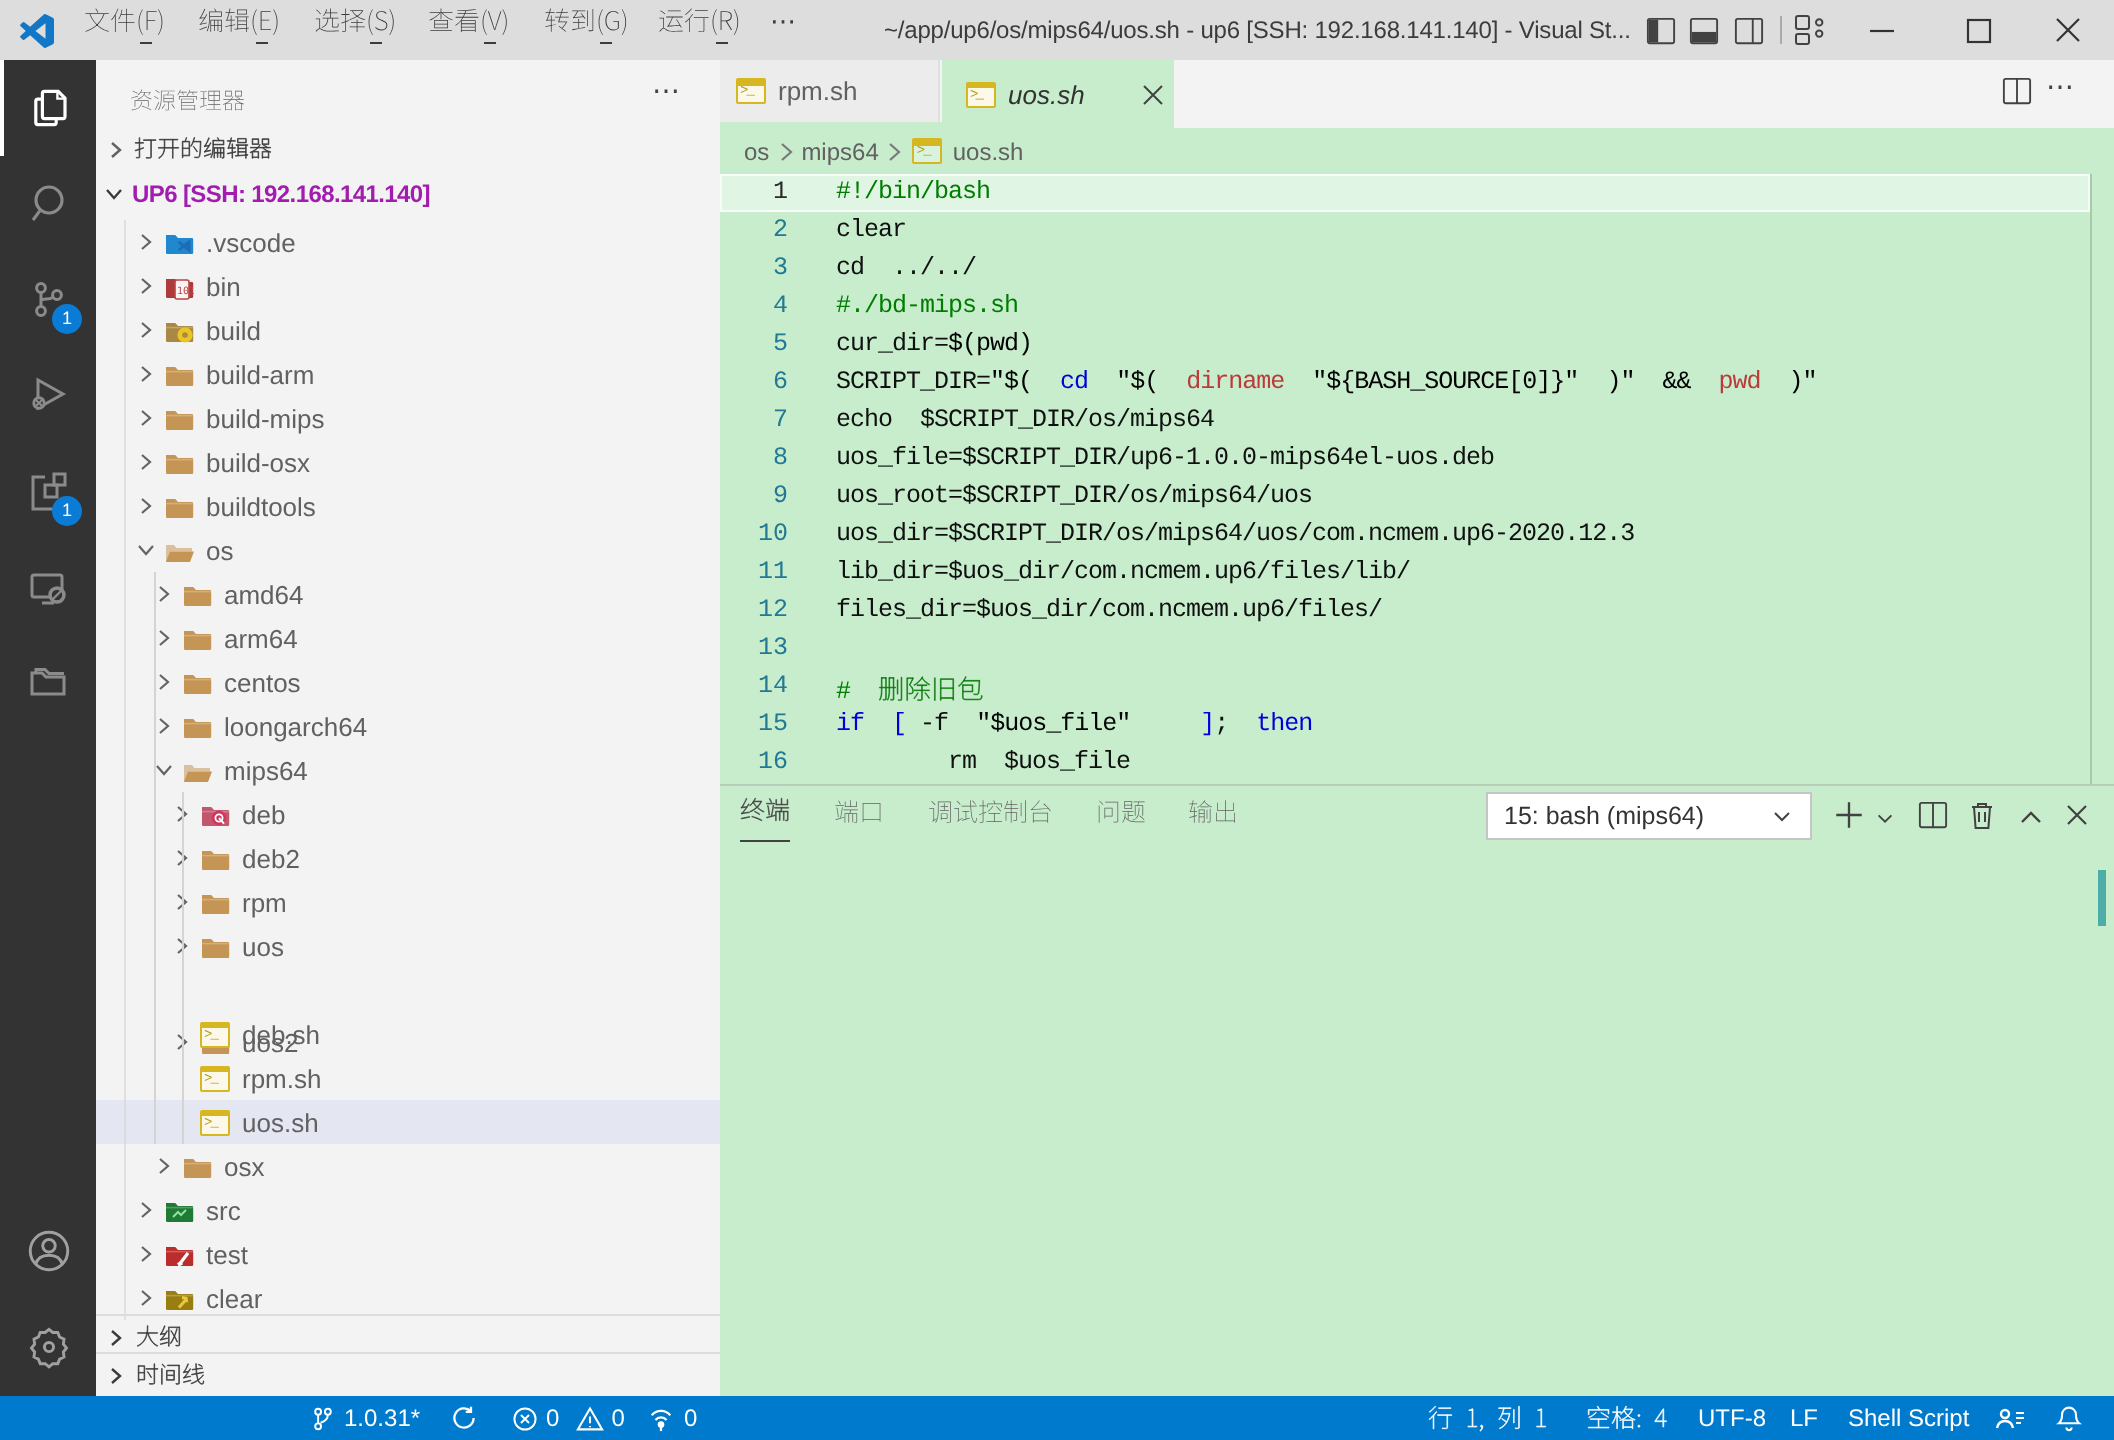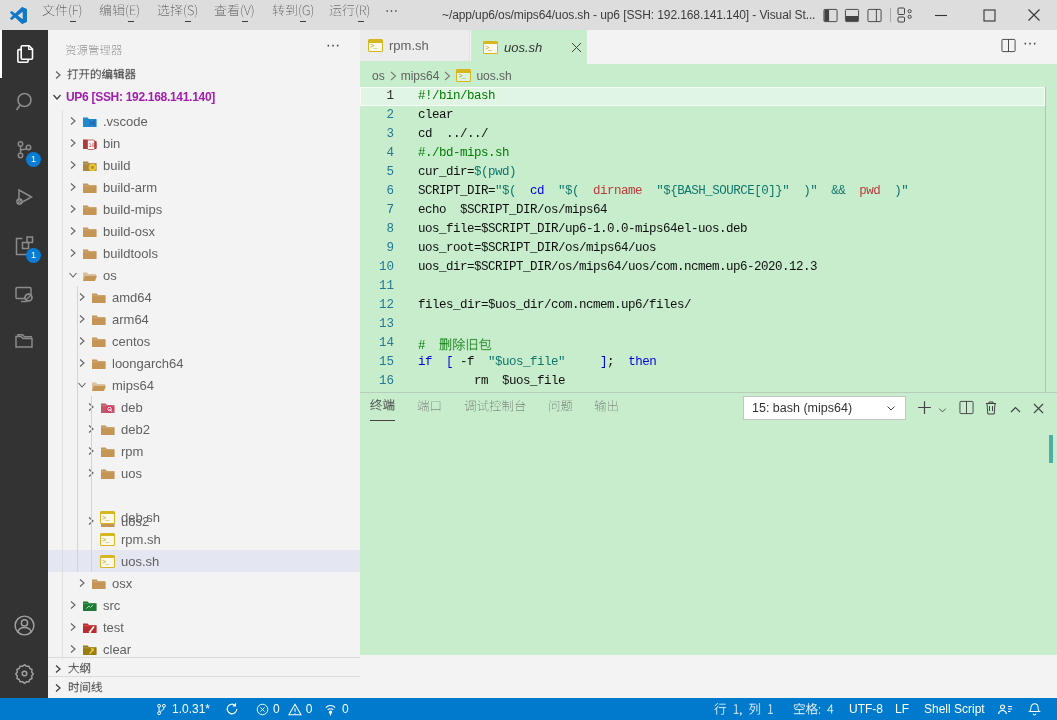--- a/index.html
+++ b/index.html
@@ -26,23 +26,23 @@
 .secthead{position:absolute;left:0;width:312px;height:22px;display:flex;align-items:center;border-top:1px solid #dcdcdc;font-weight:bold;color:#3b3b3b}
 
 #editor{position:absolute;left:360px;top:30px;width:697px;height:362px;background:#c7edcc;}
 #tabstrip{position:absolute;left:0;top:0;width:697px;height:34px;background:#f3f3f3}
 .tab{position:absolute;top:0;height:31px;display:flex;align-items:center;font-size:13px}
 #breadcrumb{position:absolute;left:0;top:34px;width:697px;height:23px;display:flex;align-items:center;font-size:12px;color:#616161}
 #code{position:absolute;left:0;top:57px;width:697px;height:305px;font-family:"Liberation Mono",monospace;font-size:12.5px;letter-spacing:-0.5px;line-height:19px;white-space:pre;color:#101010}
 .ln{position:absolute;left:0;width:34px;text-align:right;color:#237893;letter-spacing:0}
 .cl{position:absolute;left:58px}
 .curline{position:absolute;left:0;top:0;width:685px;height:19px;background:rgba(255,255,255,0.45);border:1px solid rgba(255,255,255,0.7)}
-.grn{color:#007d00}.blu{color:#0000dd}.red{color:#0f766e}.crm{color:#bc3a3a}
-
-#panel{position:absolute;left:360px;top:392px;width:697px;height:263px;background:#c7edcc;border-top:1px solid #b7ccb9}
+.grn{color:#007d00}.blu{color:#0000dd}.red{color:#000000}.crm{color:#bc3a3a}
+
+#panel{position:absolute;left:360px;top:392px;width:697px;height:306px;background:#c7edcc;border-top:1px solid #b7ccb9}
 .ptab{position:absolute;top:0;height:29px;display:flex;align-items:center}
 #term{position:absolute;left:0;top:33px;width:697px;font-family:"Liberation Mono",monospace;font-size:11px;letter-spacing:-0.1px;line-height:17.5px;white-space:pre;color:#111}
 .tg{color:#1d9022;font-weight:bold}.tb{color:#2140c8;font-weight:bold}
 #redbox{border:2px solid #d14b42;border-radius:4px;padding:2px 3px 3px 5px;margin-left:12px}
 #blockcur{background:#1c1c1c;display:inline-block;width:9px;height:16px;vertical-align:-3px;margin-left:2px}
 
 #statusbar{position:absolute;left:0;top:698px;width:1057px;height:22px;background:#007acc;color:#fff;font-size:12px}
 #remote{position:absolute;left:0;top:0;height:22px;background:#16825d;display:flex;align-items:center;padding:0 10px 0 6px;gap:5px}
 .sitem{position:absolute;top:0;height:22px;display:flex;align-items:center;gap:4px;white-space:nowrap}
 </style></head>
@@ -567,21 +567,21 @@
     <div class="ln" style="top:0;color:#2a2a2a">1</div><div class="cl grn" style="top:0">#!/bin/bash</div>
     <div class="ln" style="top:19px">2</div><div class="cl" style="top:19px">clear</div>
     <div class="ln" style="top:38px">3</div><div class="cl" style="top:38px">cd  ../../</div>
     <div class="ln" style="top:57px">4</div><div class="cl grn" style="top:57px">#./bd-mips.sh</div>
     <div class="ln" style="top:76px">5</div><div class="cl" style="top:76px">cur_dir=<span class="red">$(pwd)</span></div>
     <div class="ln" style="top:95px">6</div><div class="cl" style="top:95px">SCRIPT_DIR=<span class="red">"$(</span>  <span class="blu">cd</span>  <span class="red">"$(</span>  <span class="crm">dirname</span>  <span class="red">"${BASH_SOURCE[0]}"</span>  <span class="red">)"</span>  <span class="red">&amp;&amp;</span>  <span class="crm">pwd</span>  <span class="red">)"</span></div>
     <div class="ln" style="top:114px">7</div><div class="cl" style="top:114px">echo  $SCRIPT_DIR/os/mips64</div>
     <div class="ln" style="top:133px">8</div><div class="cl" style="top:133px">uos_file=$SCRIPT_DIR/up6-1.0.0-mips64el-uos.deb</div>
     <div class="ln" style="top:152px">9</div><div class="cl" style="top:152px">uos_root=$SCRIPT_DIR/os/mips64/uos</div>
     <div class="ln" style="top:171px">10</div><div class="cl" style="top:171px">uos_dir=$SCRIPT_DIR/os/mips64/uos/com.ncmem.up6-2020.12.3</div>
-    <div class="ln" style="top:190px">11</div>
+    <div class="ln" style="top:190px">11</div><div class="cl" style="top:190px">lib_dir=$uos_dir/com.ncmem.up6/files/lib/</div>
     <div class="ln" style="top:209px">12</div><div class="cl" style="top:209px">files_dir=$uos_dir/com.ncmem.up6/files/</div>
     <div class="ln" style="top:228px">13</div>
     <div class="ln" style="top:247px">14</div><div class="cl grn" style="top:247px">#&nbsp;&nbsp;<span style="display:inline-block;vertical-align:-4px"><svg class="g-cmt14" width="52.8" height="19.1" viewBox="0 0 52.800 19.114" xmlns="http://www.w3.org/2000/svg">
               <path d="M9.5832 5.913599999999999H9.9792V13.081199999999999H9.5832ZM11.5236 4.580399999999999H11.919599999999999V15.642Q11.919599999999999 15.8928 11.8338 16.011599999999998Q11.748 16.130399999999998 11.5764 16.169999999999998Q11.4048 16.2228 11.0748 16.235999999999997Q10.7448 16.2492 10.1772 16.2492Q10.164 16.1832 10.117799999999999 16.070999999999998Q10.0716 15.9588 10.0188 15.8796Q10.494 15.8928 10.8438 15.886199999999999Q11.1936 15.8796 11.2992 15.8796Q11.418 15.866399999999999 11.4708 15.8202Q11.5236 15.774 11.5236 15.642ZM1.7556 4.751999999999999H4.0392V5.148H1.7556ZM1.6368 4.751999999999999H2.0196V10.678799999999999Q2.0196 11.5368 1.9536 12.5268Q1.8876 13.5168 1.6632 14.4672Q1.4388 15.4176 0.9636 16.169999999999998Q0.9372 16.130399999999998 0.8778 16.0842Q0.8184 16.038 0.7524 15.9984Q0.6864 15.9588 0.6335999999999999 15.9324Q1.0956 15.1932 1.3068 14.2956Q1.518 13.398 1.5774 12.4542Q1.6368 11.510399999999999 1.6368 10.678799999999999ZM3.7752 4.751999999999999H4.1712V15.496799999999999Q4.1712 15.7212 4.098599999999999 15.84Q4.026 15.9588 3.8544 16.011599999999998Q3.696 16.0644 3.3792 16.077599999999997Q3.0624 16.090799999999998 2.5343999999999998 16.090799999999998Q2.5212 16.011599999999998 2.4749999999999996 15.899399999999998Q2.4288 15.787199999999999 2.3891999999999998 15.708Q2.8116 15.7212 3.1416 15.7146Q3.4716 15.708 3.5772 15.708Q3.6828 15.694799999999999 3.729 15.655199999999999Q3.7752 15.615599999999999 3.7752 15.496799999999999ZM5.5704 4.7652H7.8408V5.161199999999999H5.5704ZM5.4384 4.7652H5.8212V11.008799999999999Q5.8212 11.629199999999999 5.7882 12.322199999999999Q5.7552 13.0152 5.662800000000001 13.7016Q5.5704 14.388 5.372400000000001 15.0216Q5.1744 15.655199999999999 4.8576 16.169999999999998Q4.8312 16.130399999999998 4.7718 16.090799999999998Q4.7124 16.051199999999998 4.6530000000000005 16.011599999999998Q4.5936 15.972 4.5408 15.945599999999999Q4.8576 15.443999999999999 5.0358 14.8368Q5.214 14.2296 5.2998 13.5762Q5.3856 12.922799999999999 5.412 12.2694Q5.4384 11.616 5.4384 11.008799999999999ZM7.5767999999999995 4.7652H7.9728V15.51Q7.9728 15.734399999999999 7.9002 15.8532Q7.8276 15.972 7.656 16.0248Q7.4976 16.0776 7.1808 16.0908Q6.864 16.104 6.336 16.104Q6.3228 16.0248 6.2832 15.9126Q6.2436 15.8004 6.1908 15.7212Q6.6132 15.734399999999999 6.9432 15.727799999999998Q7.2732 15.7212 7.3788 15.7212Q7.4844 15.708 7.5306 15.6684Q7.5767999999999995 15.6288 7.5767999999999995 15.51ZM0.6732 9.5964H8.8176V9.979199999999999H0.6732Z M14.388 4.8972H17.49V5.279999999999999H14.783999999999999V16.2096H14.388ZM17.358 4.8972H17.437199999999997L17.516399999999997 4.870799999999999L17.7672 5.0687999999999995Q17.397599999999997 5.860799999999999 16.9422 6.751799999999999Q16.4868 7.642799999999999 16.051199999999998 8.448Q17.028 9.306 17.351399999999998 10.0452Q17.674799999999998 10.7844 17.688 11.4444Q17.688 11.879999999999999 17.5692 12.242999999999999Q17.4504 12.606 17.173199999999998 12.790799999999999Q17.0412 12.883199999999999 16.8696 12.9294Q16.698 12.9756 16.4868 13.001999999999999Q16.2492 13.0152 15.965399999999999 13.0152Q15.6816 13.0152 15.4308 13.001999999999999Q15.4176 12.922799999999999 15.384599999999999 12.810599999999999Q15.3516 12.6984 15.285599999999999 12.606Q15.589199999999998 12.6456 15.879599999999998 12.6456Q16.169999999999998 12.6456 16.3812 12.632399999999999Q16.750799999999998 12.606 16.9224 12.4872Q17.1468 12.3552 17.226 12.0648Q17.3052 11.7744 17.3052 11.4444Q17.291999999999998 10.824 16.9422 10.1046Q16.592399999999998 9.3852 15.589199999999998 8.500799999999998Q15.84 8.038799999999998 16.0842 7.570199999999999Q16.3284 7.1015999999999995 16.559399999999997 6.646199999999999Q16.790399999999998 6.190799999999999 16.994999999999997 5.7684Q17.1996 5.346 17.358 4.9764ZM19.4568 8.4348H24.5388V8.8308H19.4568ZM18.0048 10.9692H25.74V11.352H18.0048ZM19.7208 12.381599999999999 20.1036 12.4872Q19.7076 13.2792 19.1862 14.058Q18.6648 14.8368 18.1632 15.404399999999999Q18.1368 15.378 18.0708 15.3318Q18.0048 15.285599999999999 17.9322 15.2394Q17.8596 15.1932 17.8068 15.166799999999999Q18.348 14.6124 18.8496 13.8732Q19.3512 13.134 19.7208 12.381599999999999ZM23.3376 12.408 23.6544 12.2364Q24.0504 12.671999999999999 24.459600000000002 13.1802Q24.8688 13.6884 25.212 14.1768Q25.5552 14.665199999999999 25.7532 15.048L25.4232 15.2724Q25.212 14.8764 24.8688 14.3748Q24.525599999999997 13.873199999999999 24.122999999999998 13.3584Q23.720399999999998 12.843599999999999 23.3376 12.408ZM21.7932 8.540399999999998H22.176V15.5892Q22.176 15.866399999999999 22.090199999999996 15.9918Q22.004399999999997 16.1172 21.78 16.169999999999998Q21.5688 16.2228 21.1134 16.235999999999997Q20.658 16.2492 19.8924 16.2492Q19.879199999999997 16.169999999999998 19.839599999999997 16.0578Q19.799999999999997 15.945599999999999 19.733999999999998 15.8532Q20.4072 15.866399999999999 20.889 15.873Q21.3708 15.8796 21.516 15.866399999999999Q21.6876 15.8532 21.7404 15.7938Q21.7932 15.734399999999999 21.7932 15.6024ZM22.136400000000002 4.329599999999999 22.4928 4.4748Q22.0176 5.293199999999999 21.318 6.098399999999999Q20.6184 6.903599999999999 19.8066 7.589999999999999Q18.994799999999998 8.276399999999999 18.15 8.7516Q18.0972 8.685599999999999 18.011400000000002 8.6064Q17.9256 8.5272 17.8464 8.4744Q18.7044 8.0124 19.516199999999998 7.3458Q20.328 6.6792 21.0078 5.900399999999999Q21.6876 5.121599999999999 22.136400000000002 4.329599999999999ZM22.123199999999997 4.831199999999999Q22.8888 5.9664 23.859 6.7848Q24.8292 7.603199999999999 25.924799999999998 8.2632Q25.845599999999997 8.315999999999999 25.766399999999997 8.395199999999999Q25.687199999999997 8.4744 25.6212 8.5536Q24.881999999999998 8.078399999999998 24.208799999999997 7.550399999999999Q23.5356 7.022399999999999 22.935 6.382199999999999Q22.3344 5.741999999999999 21.8064 4.963199999999999Z M31.191599999999998 5.332799999999999H37.831199999999995V16.090799999999998H37.435199999999995V5.7288H31.574399999999997V16.1832H31.191599999999998ZM31.389599999999998 14.823599999999999H37.62V15.206399999999999H31.389599999999998ZM31.389599999999998 9.9132H37.5672V10.3092H31.389599999999998ZM28.2216 4.9368H28.630799999999997V16.2228H28.2216Z M43.78439999999999 4.2768 44.153999999999996 4.382399999999999Q43.73159999999999 5.3591999999999995 43.157399999999996 6.2501999999999995Q42.58319999999999 7.1411999999999995 41.923199999999994 7.900199999999999Q41.2632 8.659199999999998 40.550399999999996 9.239999999999998Q40.510799999999996 9.200399999999998 40.444799999999994 9.1542Q40.37879999999999 9.108 40.312799999999996 9.0618Q40.24679999999999 9.0156 40.193999999999996 8.9892Q40.93319999999999 8.4216 41.599799999999995 7.6758Q42.2664 6.93 42.8274 6.0653999999999995Q43.3884 5.200799999999999 43.78439999999999 4.2768ZM43.01879999999999 6.190799999999999H50.7144V6.573599999999999H42.82079999999999ZM50.51639999999999 6.190799999999999H50.91239999999999Q50.91239999999999 6.190799999999999 50.91239999999999 6.2436Q50.91239999999999 6.2964 50.91239999999999 6.3624Q50.91239999999999 6.4284 50.91239999999999 6.468Q50.846399999999996 8.2104 50.7804 9.405Q50.7144 10.599599999999999 50.641799999999996 11.345399999999998Q50.569199999999995 12.091199999999999 50.47019999999999 12.500399999999999Q50.371199999999995 12.9096 50.22599999999999 13.068Q50.093999999999994 13.2396 49.922399999999996 13.299Q49.7508 13.3584 49.49999999999999 13.371599999999999Q49.249199999999995 13.384799999999998 48.8334 13.371599999999999Q48.41759999999999 13.3584 47.9556 13.3188Q47.94239999999999 13.2264 47.916 13.1142Q47.889599999999994 13.001999999999999 47.8368 12.936Q48.364799999999995 12.9756 48.806999999999995 12.982199999999999Q49.249199999999995 12.9888 49.42079999999999 12.9888Q49.5924 12.9888 49.691399999999994 12.962399999999999Q49.79039999999999 12.936 49.882799999999996 12.843599999999999Q50.001599999999996 12.6984 50.093999999999994 12.302399999999999Q50.18639999999999 11.9064 50.26559999999999 11.154Q50.34479999999999 10.401599999999998 50.40419999999999 9.206999999999999Q50.46359999999999 8.0124 50.51639999999999 6.2964ZM42.2664 8.3688H42.64919999999999V14.6124Q42.64919999999999 14.9688 42.7812 15.1734Q42.913199999999996 15.378 43.2894 15.463799999999999Q43.6656 15.5496 44.3916 15.5496Q44.57639999999999 15.5496 45.005399999999995 15.5496Q45.4344 15.5496 46.01519999999999 15.5496Q46.596 15.5496 47.2362 15.5496Q47.8764 15.5496 48.477 15.5496Q49.0776 15.5496 49.55279999999999 15.5496Q50.02799999999999 15.5496 50.2788 15.5496Q50.85959999999999 15.5496 51.1566 15.3978Q51.453599999999994 15.245999999999999 51.572399999999995 14.843399999999999Q51.691199999999995 14.4408 51.74399999999999 13.6884Q51.8364 13.754399999999999 51.9486 13.8006Q52.06079999999999 13.8468 52.1532 13.873199999999999Q52.087199999999996 14.6784 51.928799999999995 15.127199999999998Q51.770399999999995 15.575999999999999 51.38099999999999 15.7608Q50.99159999999999 15.945599999999999 50.212799999999994 15.945599999999999Q50.10719999999999 15.945599999999999 49.67819999999999 15.945599999999999Q49.249199999999995 15.945599999999999 48.63539999999999 15.945599999999999Q48.02159999999999 15.945599999999999 47.34179999999999 15.945599999999999Q46.66199999999999 15.945599999999999 46.05479999999999 15.945599999999999Q45.447599999999994 15.945599999999999 45.0252 15.945599999999999Q44.602799999999995 15.945599999999999 44.5104 15.945599999999999Q43.65239999999999 15.945599999999999 43.163999999999994 15.84Q42.675599999999996 15.734399999999999 42.471 15.443999999999999Q42.2664 15.153599999999999 42.2664 14.5992ZM42.477599999999995 8.3688H47.45399999999999V11.9592H42.477599999999995V11.5764H47.07119999999999V8.7516H42.477599999999995Z" fill="#0b7a0b" stroke="#0b7a0b" stroke-width="0.3"></path>
             </svg></span></div>
     <div class="ln" style="top:266px">15</div><div class="cl" style="top:266px"><span class="blu">if</span>  <span class="blu">[</span> -f  <span class="red">"$uos_file"</span>     <span class="blu">]</span>;  <span class="blu">then</span></div>
     <div class="ln" style="top:285px">16</div><div class="cl" style="top:285px">        rm  $uos_file</div>
   </div>
   <div class="abs" style="left:685px;top:57px;width:1px;height:305px;background:#aac8ae"></div>
 </div>

